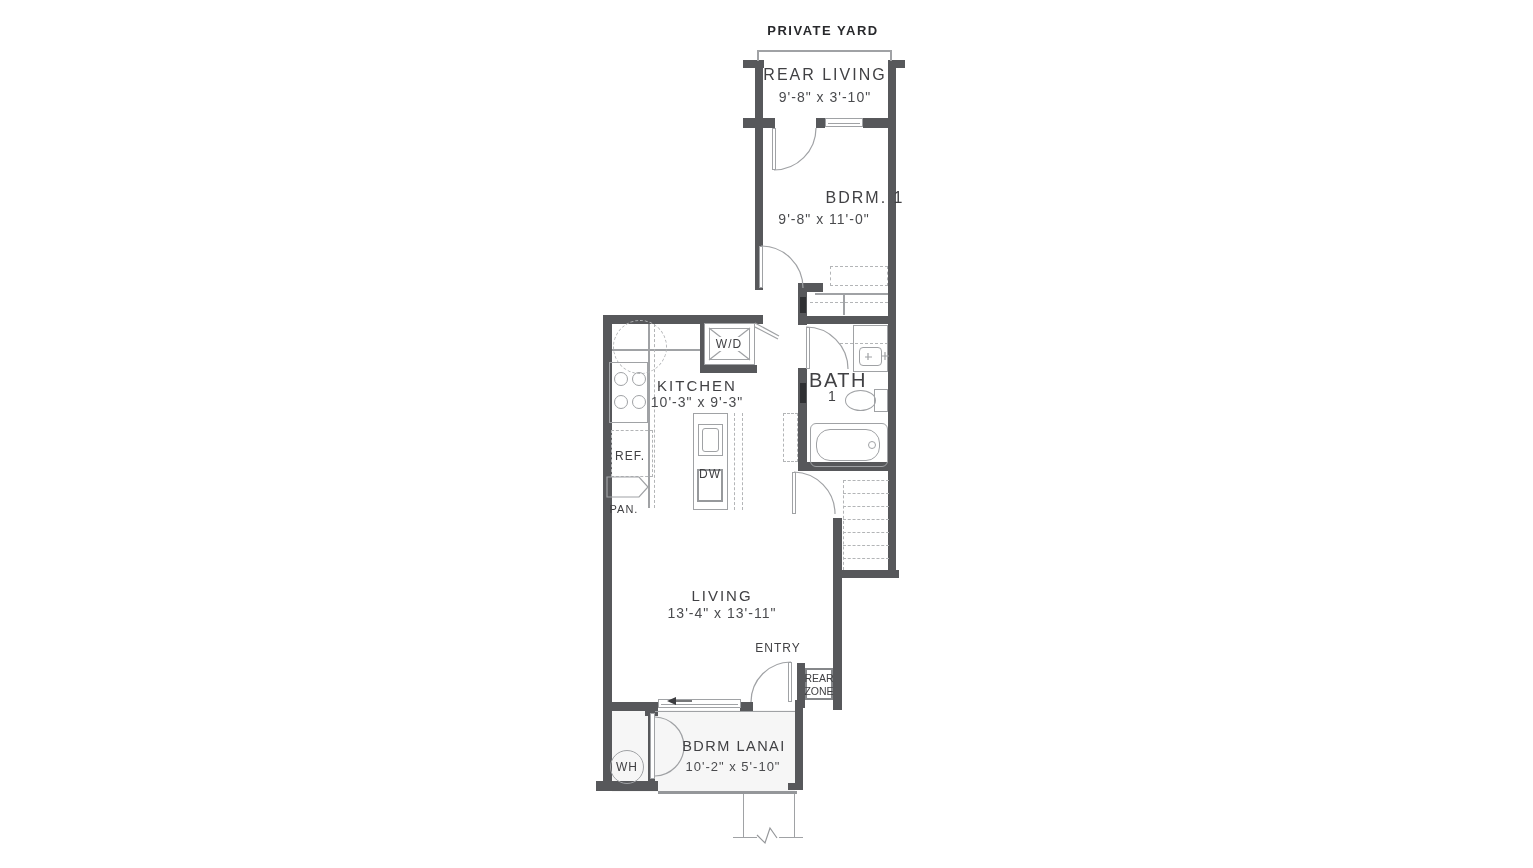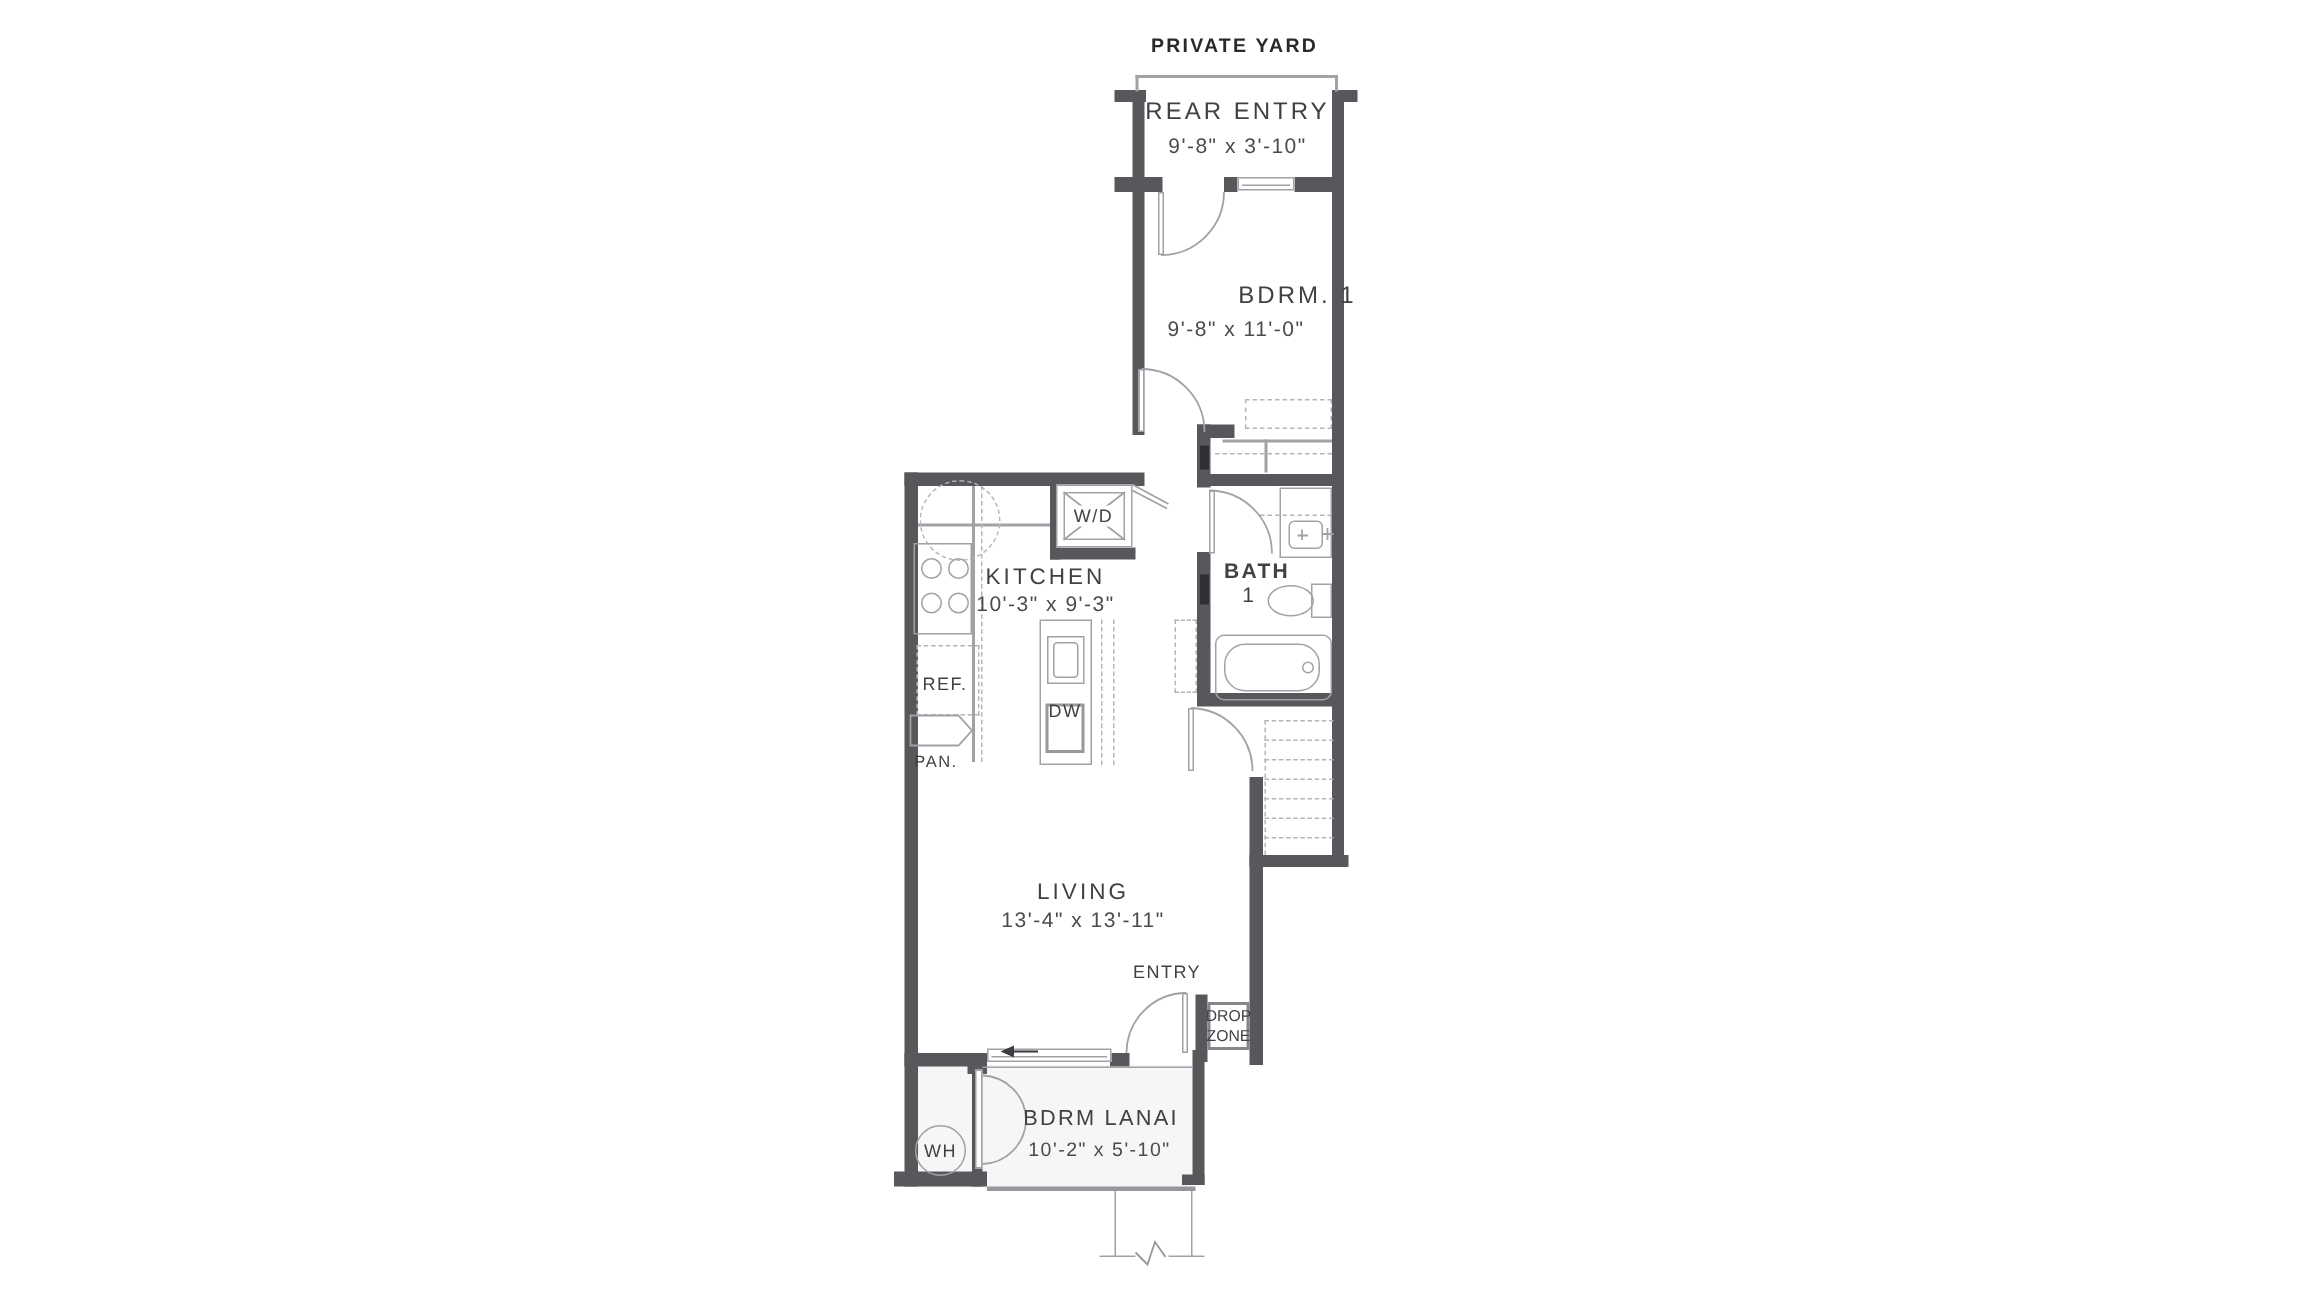--- a/index.html
+++ b/index.html
@@ -153,43 +153,43 @@
       <polygon points="676,697 667,701 676,705" fill="#3c3d40"></polygon>
     </g>
     <g>
       <rect x="757" y="829" width="22" height="14" fill="#ffffff"></rect>
       <polyline points="757,835 765,843 770,828 777,838" fill="none" stroke="#95979a" stroke-width="1.2"></polyline>
     </g>
   </svg>
 
   <div class="lbl yard" style="left:823px;top:30px;">PRIVATE YARD</div>
 
-  <div class="lbl name" style="left:825px;top:75px;">REAR ENTRY</div>
+  <div class="lbl name" style="left:825px;top:75px;">REAR LIVING</div>
   <div class="lbl dims" style="left:825px;top:97px;">9'-8" x 3'-10"</div>
 
   <div class="lbl name" style="left:825px;top:198px;margin-left:40px;">BDRM. 1</div>
   <div class="lbl dims" style="left:824px;top:219px;">9'-8" x 11'-0"</div>
 
   <div class="lbl small" style="left:729px;top:344px;background:#fff;padding:1px 2px;">W/D</div>
 
   <div class="lbl name" style="left:697px;top:385px;font-size:15px;">KITCHEN</div>
   <div class="lbl dims" style="left:697px;top:402px;">10'-3" x 9'-3"</div>
 
   <div class="lbl small" style="left:630px;top:456px;">REF.</div>
   <div class="lbl small" style="left:624px;top:509px;font-size:11px;">PAN.</div>
   <div class="lbl small" style="left:710px;top:474px;">DW</div>
 
-  <div class="lbl name" style="left:838px;top:380px;font-size:14px;letter-spacing:1.5px;font-weight:bold;">BATH</div>
+  <div class="lbl name" style="left:838px;top:380px;font-size:20px;letter-spacing:1.5px;">BATH</div>
   <div class="lbl name" style="left:833px;top:396px;font-size:14px;">1</div>
 
   <div class="lbl name" style="left:722px;top:595px;font-size:15px;">LIVING</div>
   <div class="lbl dims" style="left:722px;top:613px;">13'-4" x 13'-11"</div>
 
   <div class="lbl small" style="left:778px;top:648px;">ENTRY</div>
 
-  <div class="lbl small" style="left:819px;top:678px;font-size:10.5px;letter-spacing:0;">DROP</div>
+  <div class="lbl small" style="left:819px;top:678px;font-size:10.5px;letter-spacing:0;">REAR</div>
   <div class="lbl small" style="left:819px;top:691px;font-size:10.5px;letter-spacing:0;">ZONE</div>
 
   <div class="lbl name" style="left:734px;top:746px;font-size:14.5px;letter-spacing:1.5px;">BDRM LANAI</div>
   <div class="lbl dims" style="left:733px;top:766px;font-size:13px;">10'-2" x 5'-10"</div>
 
   <div class="lbl small" style="left:627px;top:767px;">WH</div>
 </div>
 
 </body></html>

